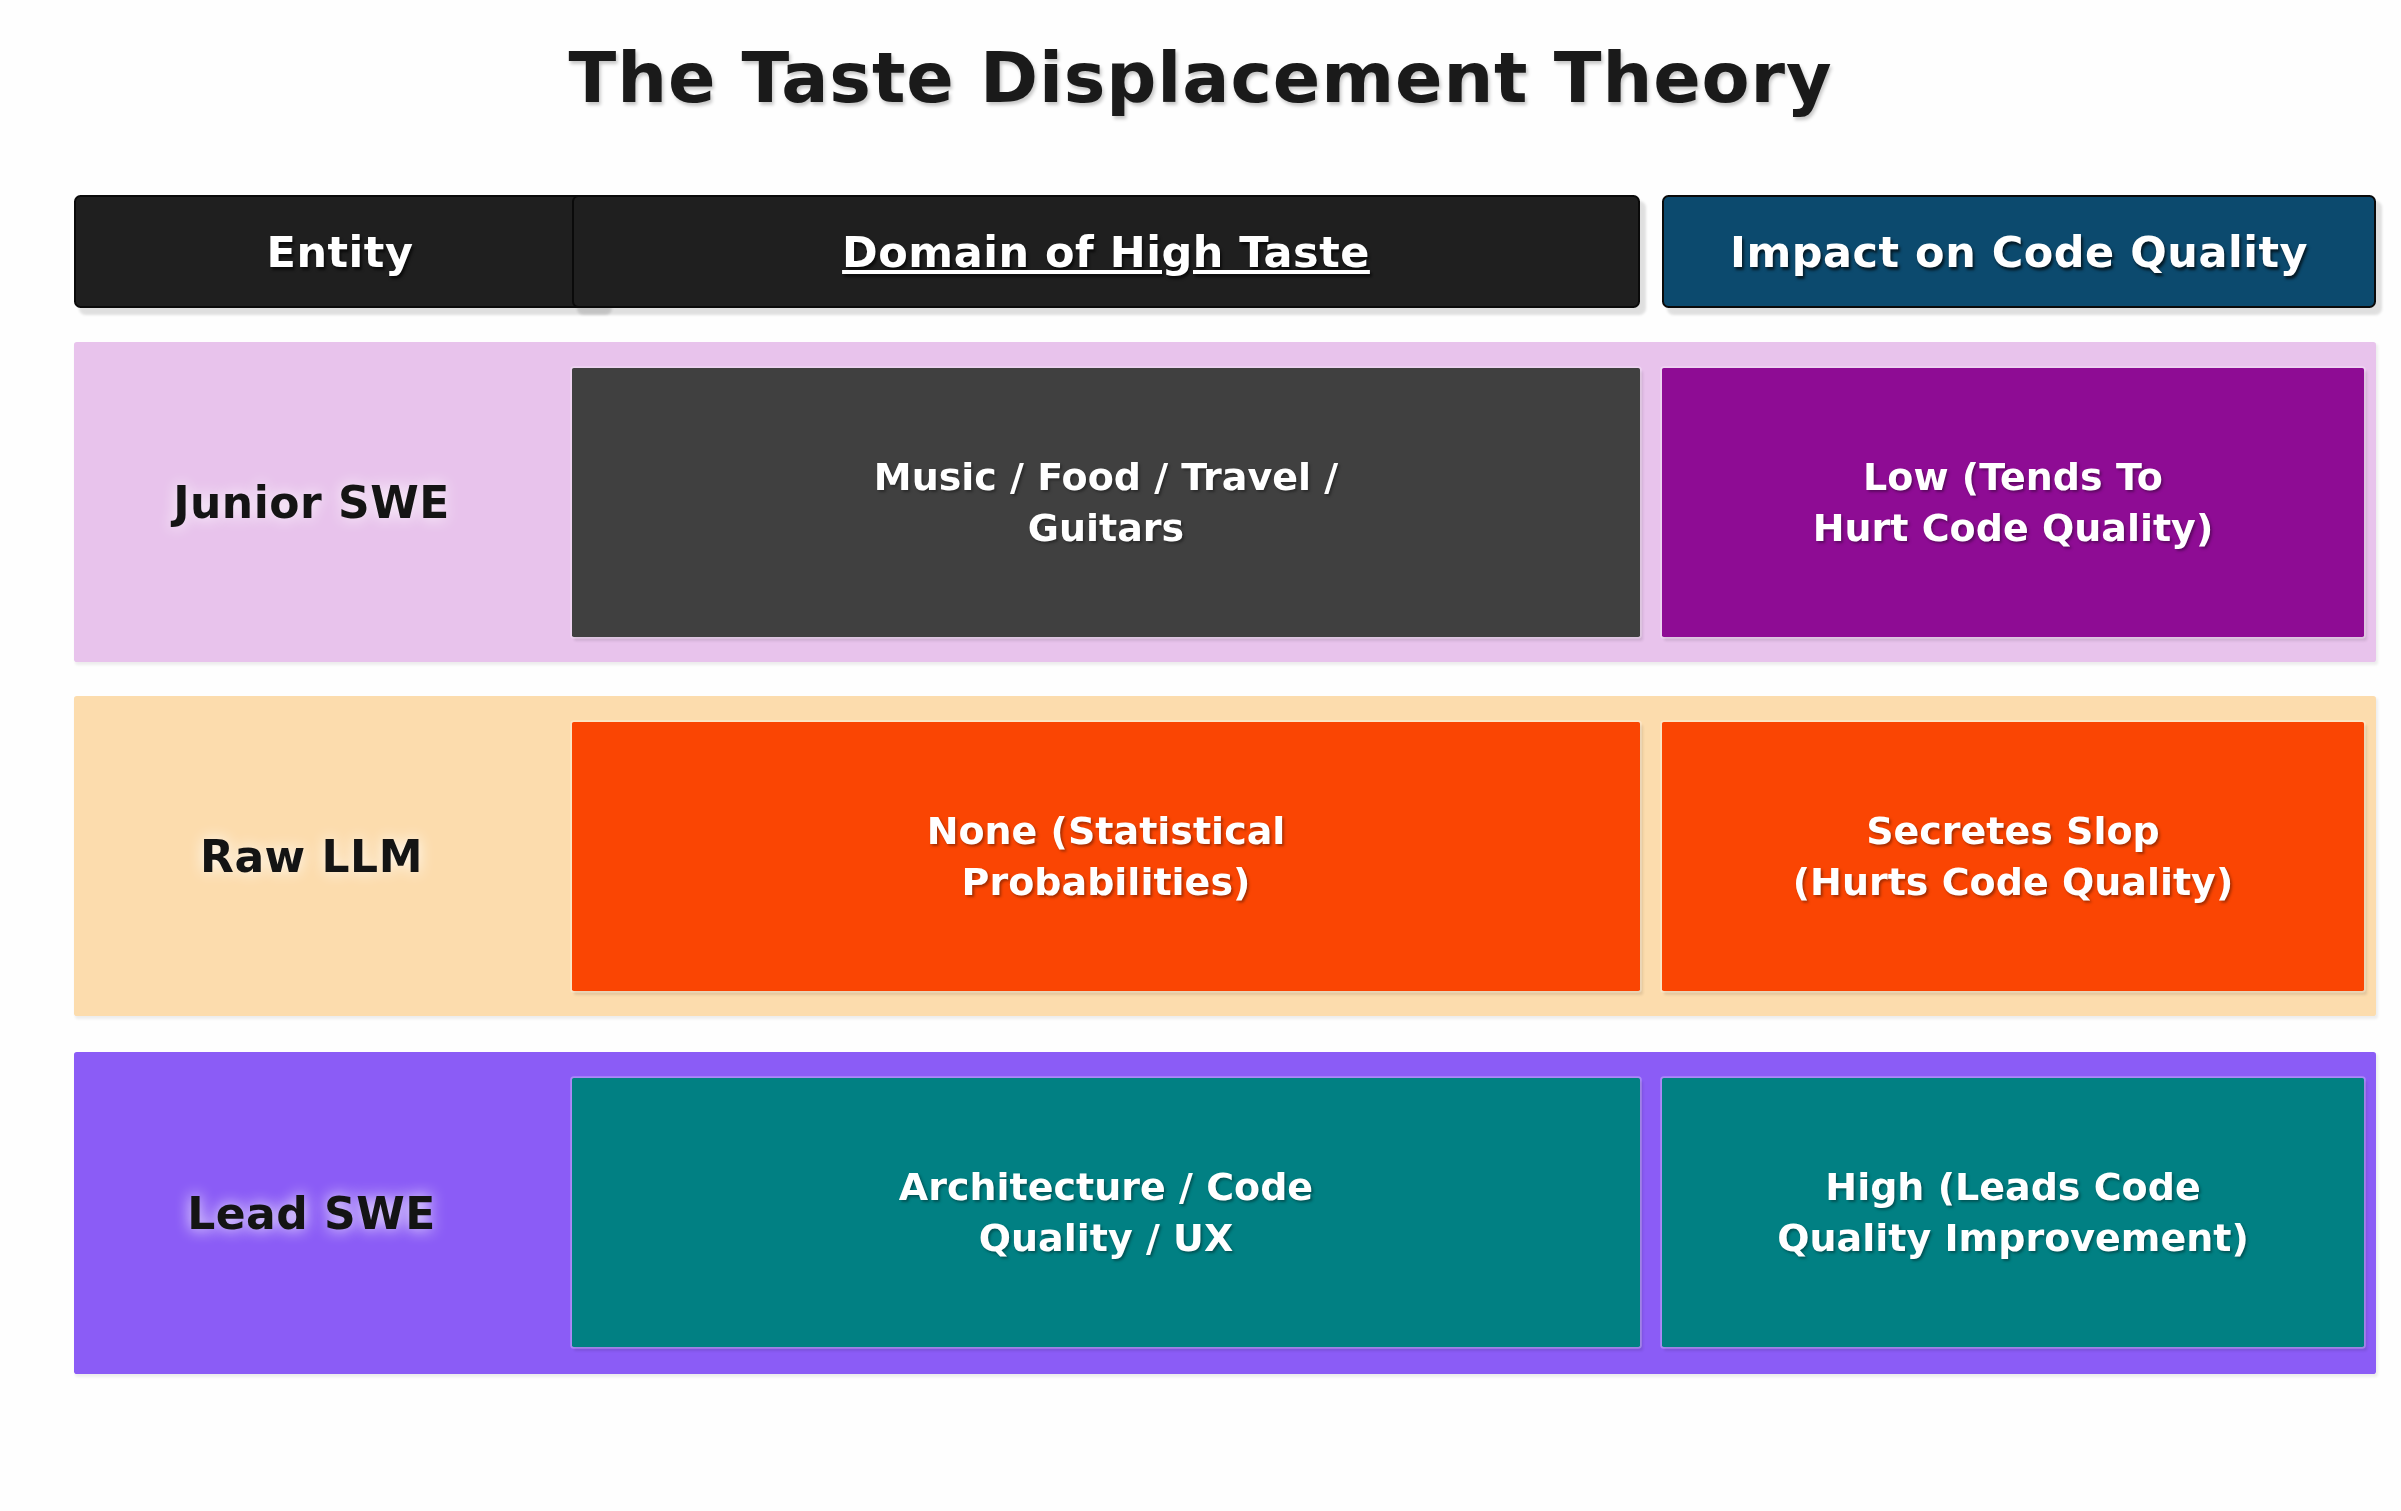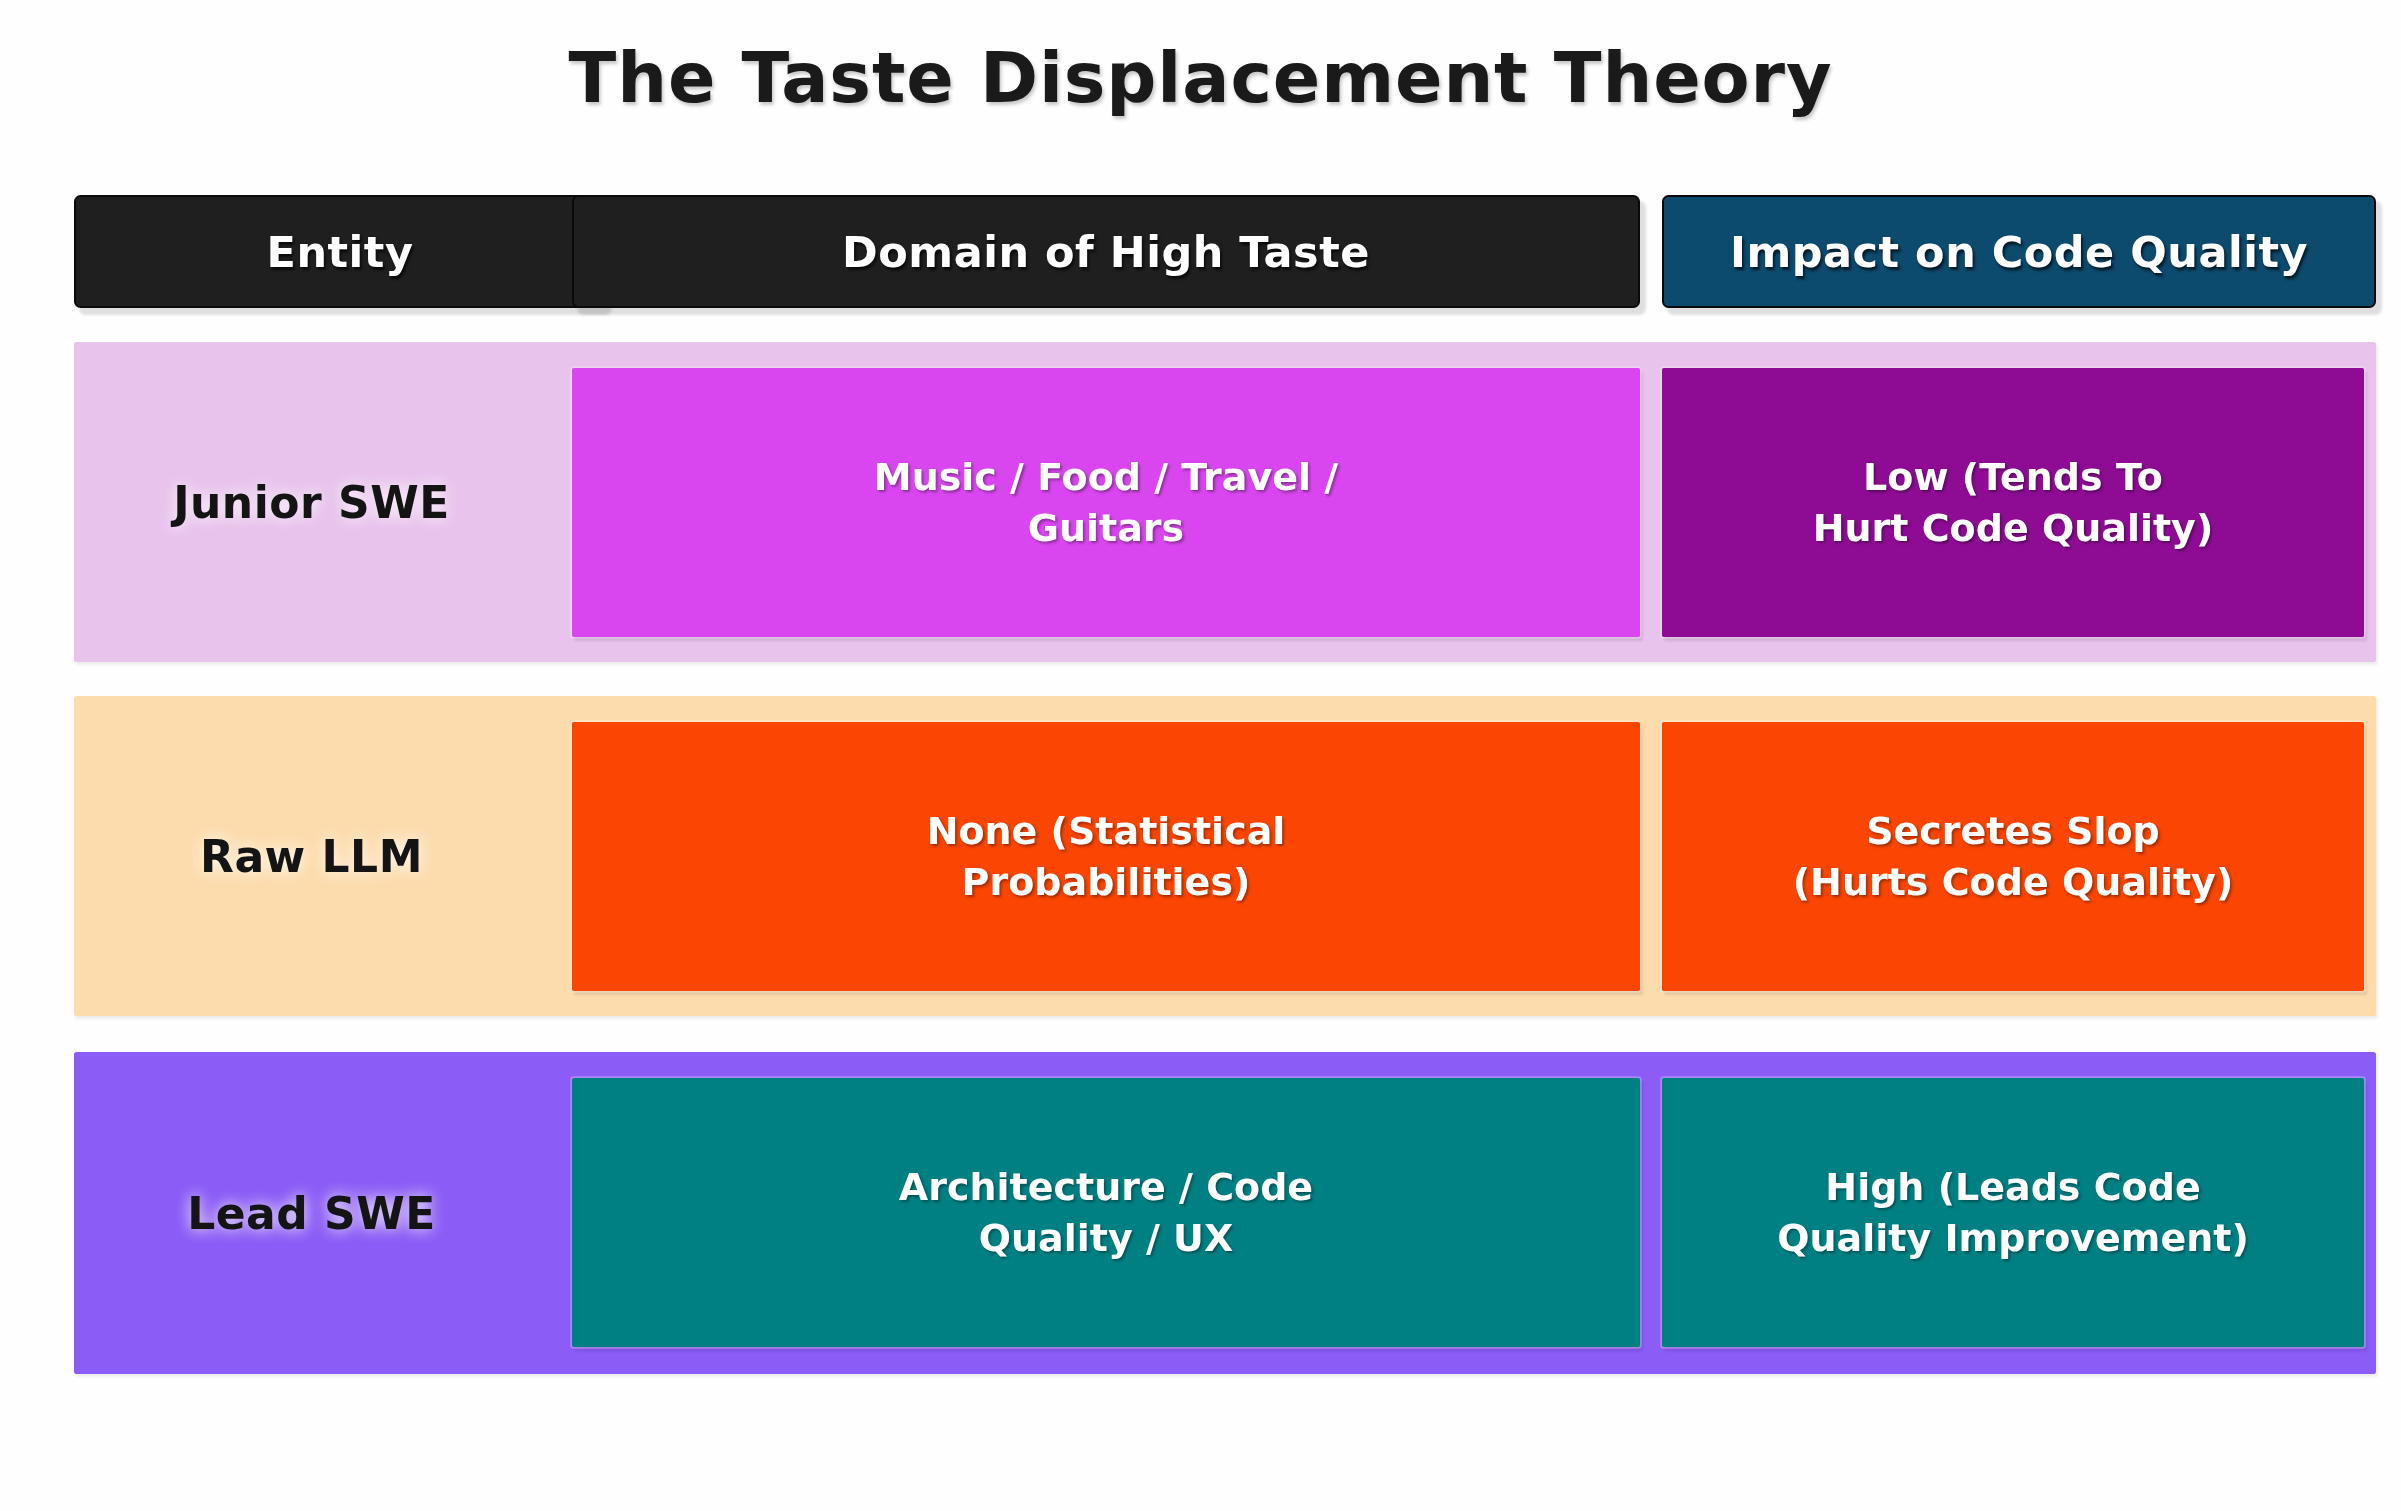--- a/index.html
+++ b/index.html
@@ -15,21 +15,21 @@
   }
   .header-box {
     position:absolute; top:195px; height:113px; box-sizing:border-box;
     display:flex; align-items:center; justify-content:center;
     color:#ffffff; font-size:43px; font-weight:bold; letter-spacing:0.5px;
     border:2.8px solid #0a0a0a; border-radius:6.5px;
     box-shadow:5.5px 6.5px 2.8px rgba(0,0,0,0.12);
     text-shadow:1.8px 2.8px 2.8px rgba(0,0,0,0.65);
   }
   #hdr-entity { left:74px;  width:532px; }
-  #hdr-domain { left:572px; width:1068px; }
+  #hdr-domain { left:572px; width:1068px;text-decoration:underline; }
   #hdr-impact { left:1662px; width:714px; }
 
   .band {
     position:absolute; left:74px; width:2302px; height:320px;
     border-radius:2.8px; box-shadow:1.8px 2.8px 2.8px rgba(0,0,0,0.07);
   }
   #band-0 { top:342px; }
   #band-1 { top:696px; }
   #band-2 { top:1052px; height:322px; }
 
@@ -59,21 +59,21 @@
   <h1 class="title">The Taste Displacement Theory</h1>
 
   <div class="header-box" id="hdr-entity" style="background-color: rgb(31, 31, 31);">Entity</div>
 
   <div class="header-box" id="hdr-domain" style="background-color: rgb(31, 31, 31);">Domain of High Taste</div>
 
   <div class="header-box" id="hdr-impact" style="background-color: #0c4a6e;">Impact on Code Quality</div>
 
   <section class="band" id="band-0" style="background-color: rgb(232, 195, 236);">
     <div class="entity-label">Junior SWE</div>
-    <div class="cell domain" style="background-color: #d946ef;">Music / Food / Travel /
+    <div class="cell domain" style="background-color: #404040;">Music / Food / Travel /
 Guitars</div>
     <div class="cell impact" style="background-color: rgb(142, 12, 148);">Low (Tends To
 Hurt Code Quality)</div>
   </section>
 
   <section class="band" id="band-1" style="background-color: rgb(252, 220, 173);">
     <div class="entity-label">Raw LLM</div>
     <div class="cell domain" style="background-color: rgb(250, 69, 3);">None (Statistical
 Probabilities)</div>
     <div class="cell impact" style="background-color: rgb(250, 69, 3);">Secretes Slop

